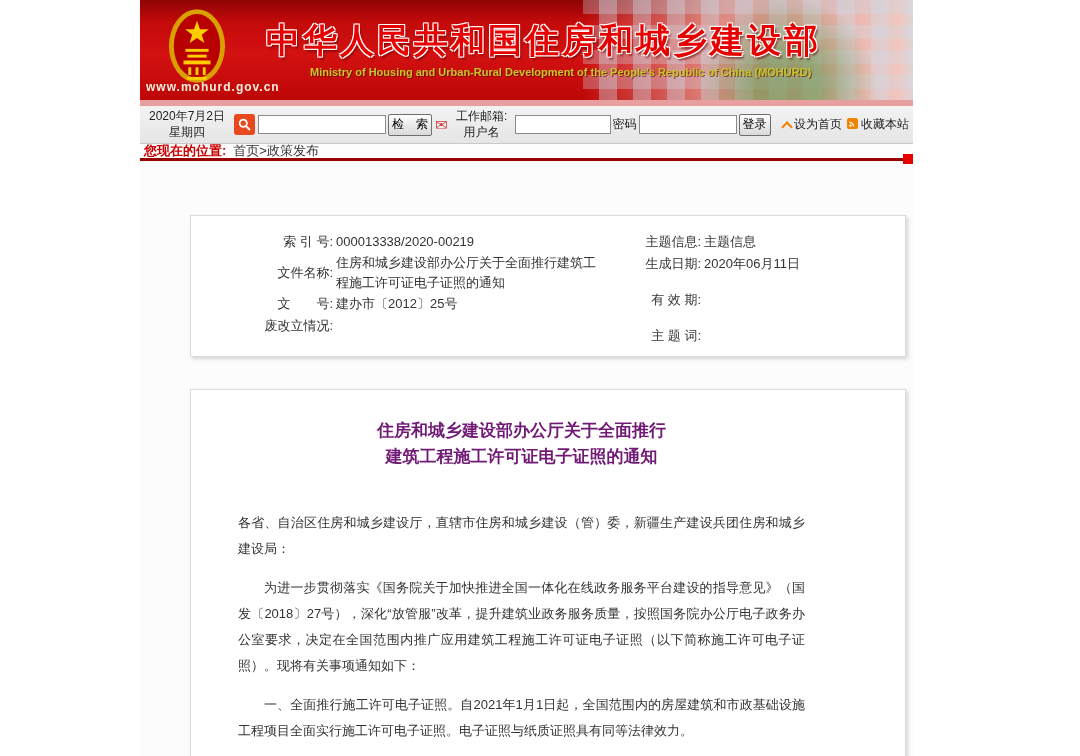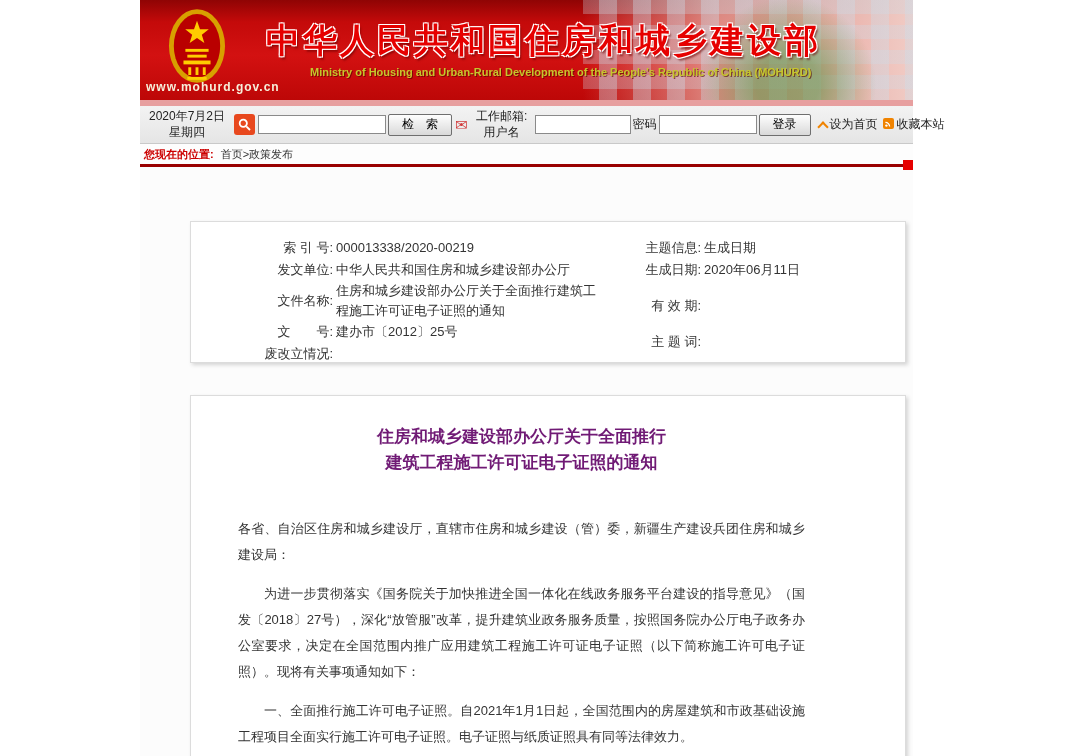--- a/index.html
+++ b/index.html
@@ -31,34 +31,34 @@
     background:linear-gradient(#f3f3f3,#e5e5e5); border-bottom:1px solid #c9c9c9;
     font-size:12px; color:#222; }
   .tb-date { width:88px; text-align:center; line-height:1.3; flex:none; }
   .icon-search { flex:none; width:21px; height:21px; margin:0 3px; background:#e8481e; border-radius:3px;
     display:flex; align-items:center; justify-content:center; cursor:pointer; }
   .tb-input { height:19px; border:1px solid #8a8a8a; background:#fff; padding:0 3px; font-size:12px; }
   .in-search { width:128px; }
   .in-user { width:96px; }
   .in-pass { width:98px; }
   .btn { height:22px; margin:0 2px; border:1px solid #6f6f6f; border-radius:2px; font-size:12px;
-    background:linear-gradient(#fefefe,#d9d9d9); padding:0 13px; cursor:pointer; white-space:pre; }
+    background:linear-gradient(#fefefe,#d9d9d9); padding:0 3px; cursor:pointer; white-space:pre; }
   .icon-mail { flex:none; color:#d23b3b; font-size:15px; line-height:1; margin:0 1px; }
   .tb-mail-label { width:66px; line-height:1.3; text-align:center; flex:none; }
   .tb-pass-label { flex:none; margin:0 2px; }
   .tb-right { margin-left:auto; display:flex; align-items:center; }
   .tb-link { display:flex; align-items:center; cursor:pointer; }
   .tb-link-label { width:50px; text-align:center; line-height:1.25; }
   .icon-sethome { flex:none; width:8px; height:8px; border-top:2px solid #f08300; border-left:2px solid #f08300;
     transform:rotate(45deg); margin:4px 2px 0 6px; }
   .icon-fav { flex:none; margin:0 2px 0 4px; }
 
   
-  .breadcrumb { display:flex; align-items:center; height:20px; background:#fdfdfd;
-    font-size:11px; padding-left:4px; }
+  .breadcrumb { display:flex; align-items:center; height:14px; background:#fdfdfd;
+    font-size:13px; padding-left:4px; }
   .bc-label { color:#cc0000; font-weight:bold; margin-right:7px; }
   .bc-path { color:#333; cursor:pointer; }
   .redline { position:relative; height:3px; background:#990000; }
   .redline .endcap { position:absolute; right:0; top:-4px; width:10px; height:10px; background:#e60000; }
 
   
   .content { padding:30px 0 0 50px; background:#fcfcfc; min-height:590px; }
   .card { width:716px; background:#fff; border:1px solid #dcdcdc;
     box-shadow:2px 2px 4px rgba(0,0,0,.16);margin-top:24px; }
 
@@ -152,40 +152,36 @@
 
   <div class="content">
 
     <div class="card meta-card">
       <div class="meta-col meta-col-left" id="meta-left">
           <div class="meta-row">
             <span class="meta-label">索 引 号:</span>
             <span class="meta-value">000013338/2020-00219</span>
           </div>
           <div class="meta-row">
-            <span class="meta-label">发文单位:</span>
-            <span class="meta-value">中华人民共和国住房和城乡建设部办公厅</span>
-          </div>
-          <div class="meta-row">
             <span class="meta-label">文件名称:</span>
             <span class="meta-value">住房和城乡建设部办公厅关于全面推行建筑工程施工许可证电子证照的通知</span>
           </div>
           <div class="meta-row">
             <span class="meta-label">文　　号:</span>
             <span class="meta-value">建办市〔2012〕25号</span>
           </div>
           <div class="meta-row">
             <span class="meta-label">废改立情况:</span>
             <span class="meta-value"></span>
           </div>
         </div>
       <div class="meta-col meta-col-right" id="meta-right">
           <div class="meta-row">
             <span class="meta-label">主题信息:</span>
-            <span class="meta-value">生成日期</span>
+            <span class="meta-value">主题信息</span>
           </div>
           <div class="meta-row">
             <span class="meta-label">生成日期:</span>
             <span class="meta-value">2020年06月11日</span>
           </div>
           <div class="meta-row">
             <span class="meta-label">有 效 期:</span>
             <span class="meta-value"></span>
           </div>
           <div class="meta-row">

